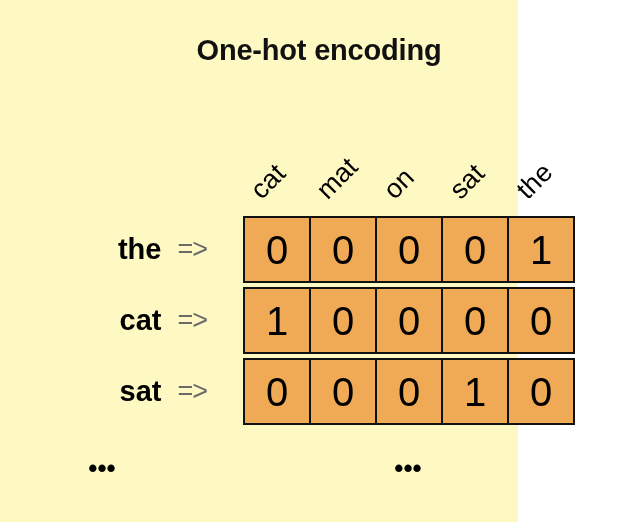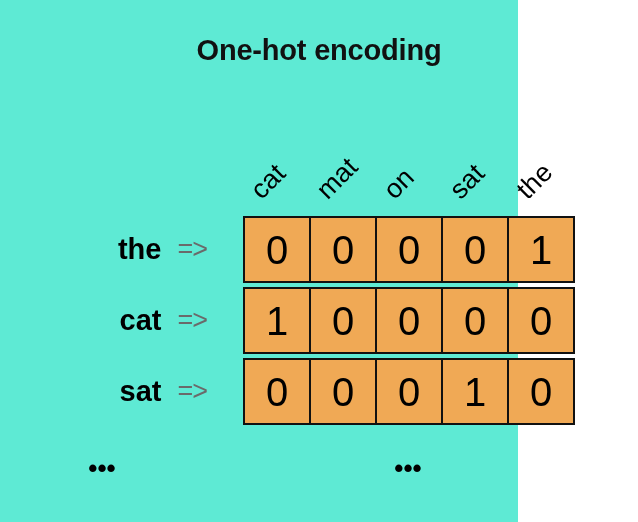--- a/index.html
+++ b/index.html
@@ -10,21 +10,21 @@
     width: 638px;
     height: 522px;
     background: #ffffff;
     font-family: "Liberation Sans", sans-serif;
     overflow: hidden;
   }
   .canvas {
     position: relative;
     width: 518px;
     height: 522px;
-    background: #5eead4;
+    background: #fef9c3;
   }
 
   
   .title {
     position: absolute;
     left: 0;
     top: 36px;
     width: 638px;
     text-align: center;
     font-size: 29px;

